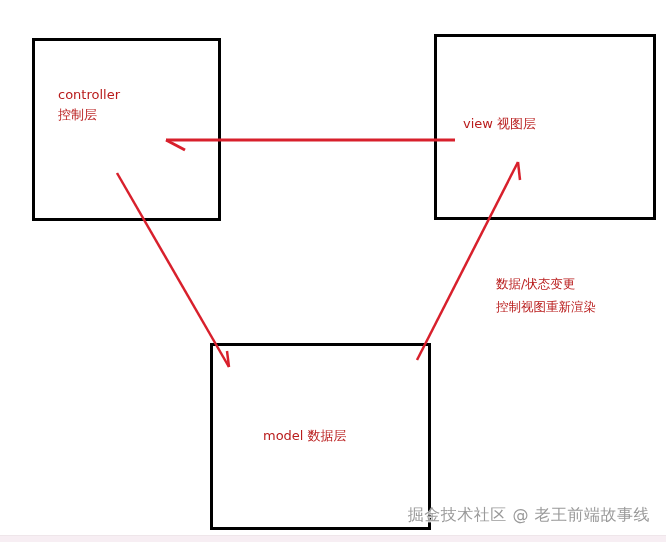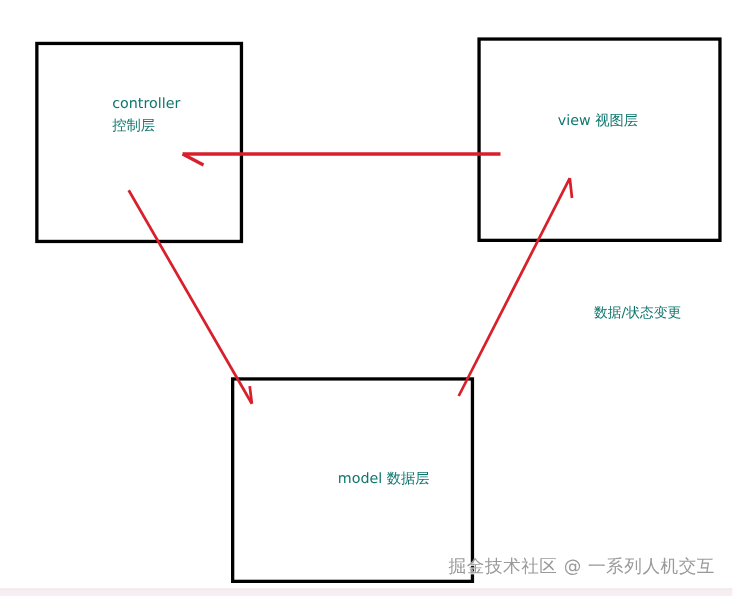--- a/index.html
+++ b/index.html
@@ -2,21 +2,21 @@
 <html><head>
 <meta charset="utf-8">
 <style>
   html, body { margin:0; padding:0; }
   body {
     width:666px; height:542px; position:relative; overflow:hidden;
     background:#ffffff;
     font-family:"DejaVu Sans","Liberation Sans",sans-serif;
   }
   .box { position:absolute; border:3px solid #000; box-sizing:border-box; background:transparent; }
-  .lbl { position:absolute; color:#0f766e; font-size:13px; line-height:20px; white-space:nowrap;margin-left:44px; }
+  .lbl { position:absolute; color:#b91c1c; font-size:13px; line-height:20px; white-space:nowrap; }
   .arrows { position:absolute; left:0; top:0; }
   .watermark {
     position:absolute; right:16px; top:505px;
     color:#9a9a9a; font-size:16px; letter-spacing:0.5px;
     text-shadow:0 0 1px #fff, 1px 1px 0 #fff;
   }
   .bottom-strip { position:absolute; left:0; top:535px; width:666px; height:7px; background:#f7eef3; border-top:1px solid #efe6ea; }
 </style>
 </head>
 <body>
@@ -40,25 +40,26 @@
   <g>
     <line x1="417" y1="360" x2="518" y2="162" stroke="#d8202c" stroke-width="2.5"></line>
     <line x1="518" y1="162" x2="520" y2="180" stroke="#d8202c" stroke-width="2.5"></line>
   </g>
 </svg>
 
 <div class="lbl" style="left:58px;top:85px;">
   <div>controller</div>
   <div>控制层</div>
 </div>
-<div class="lbl" style="left:463px;top:101px;">view 视图层</div>
+<div class="lbl" style="left:463px;top:114px;">view 视图层</div>
 <div class="lbl" style="left:263px;top:426px;">model 数据层</div>
 
 <div class="lbl" style="left:268px;top:118px;">
 </div>
 <div class="lbl" style="left:105px;top:264px;font-size:12.5px;line-height:24px;">
 </div>
 <div class="lbl" style="left:496px;top:272px;font-size:12.5px;line-height:23px;">
   <div>数据/状态变更</div>
+  <div>控制视图重新渲染</div>
 </div>
 
-<div class="watermark">掘金技术社区 @ 一系列人机交互</div>
+<div class="watermark">掘金技术社区 @ 老王前端故事线</div>
 <div class="bottom-strip"></div>
 
 </body></html>

